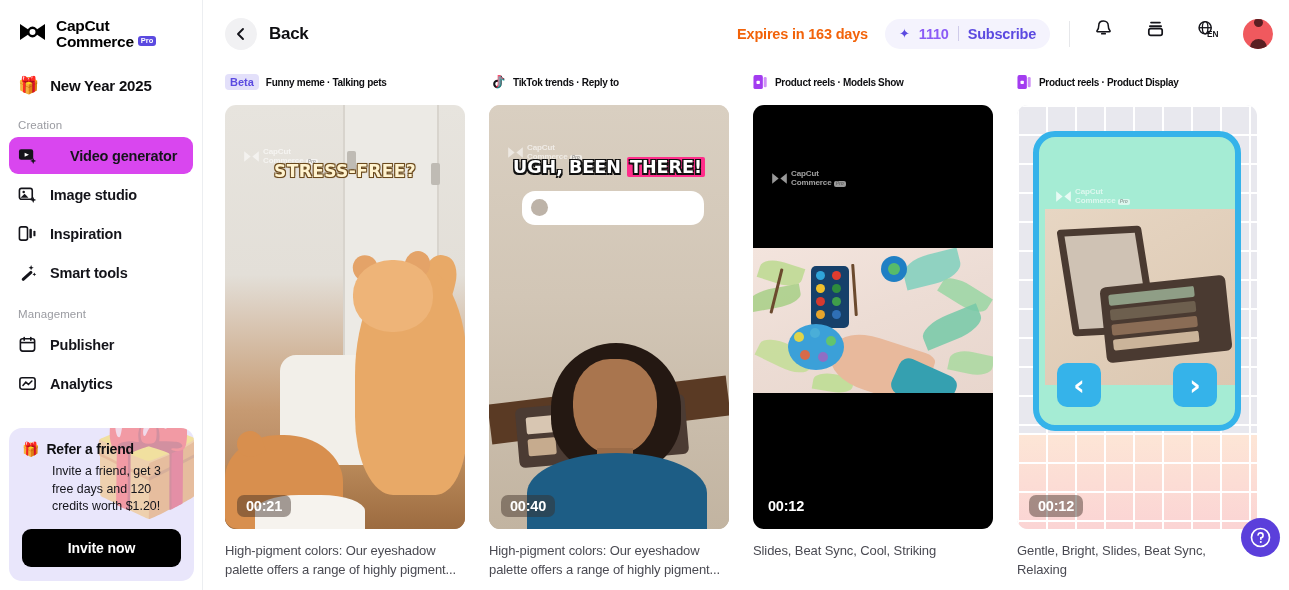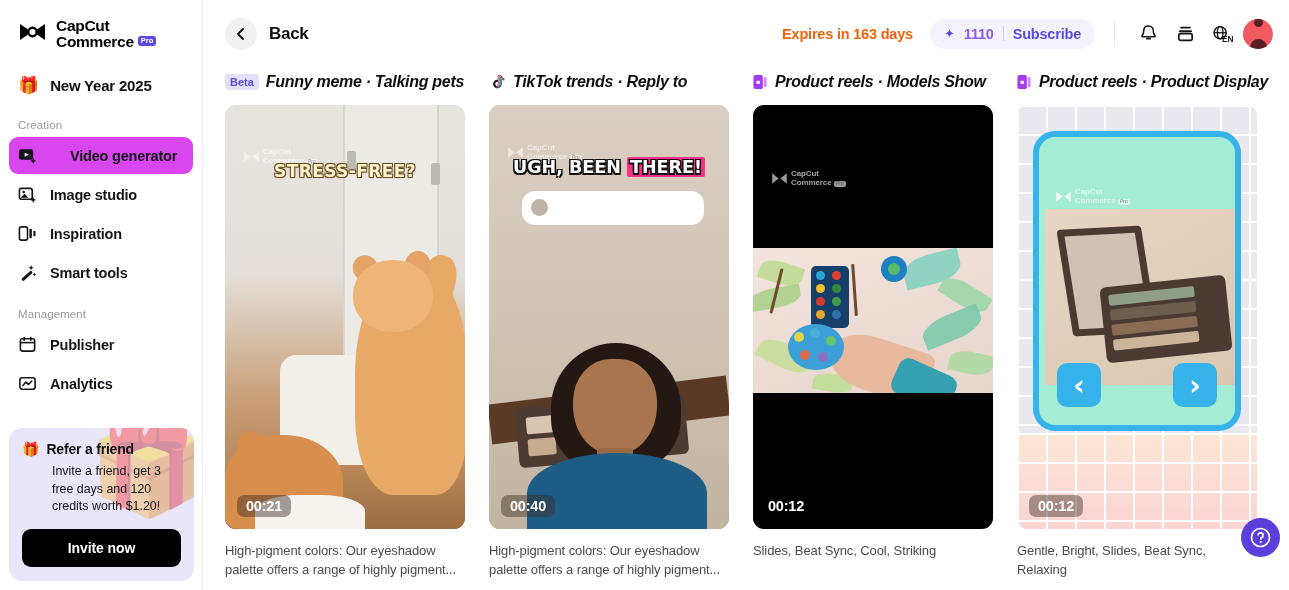--- a/index.html
+++ b/index.html
@@ -93,38 +93,38 @@
   .expires { font-size: 14.5px; font-weight: bold; color: #f2630a; letter-spacing: -0.2px; white-space: nowrap; }
   .credits-pill {
     display: flex; align-items: center; gap: 9px; background: #f4f3fd;
     border-radius: 18px; padding: 7px 14px; margin-left: 17px; cursor: pointer;
   }
   .cred-num { font-size: 14.5px; font-weight: bold; color: #8b5cf6; letter-spacing: -0.2px; }
   .cred-sep { width: 1px; height: 15px; background: #cfcbe9; }
   .subscribe { font-size: 14.5px; font-weight: bold; color: #5b4ae0; letter-spacing: -0.2px; cursor: pointer; }
   .spark { color: #5b4ae0; font-size: 13px; line-height: 1; }
   .top-div { width: 1px; height: 26px; background: #e6e7ea; margin: 0 17px 0 19px; }
-  .ticon { width: 32px; height: 32px; display: flex; align-items: center; justify-content: center; cursor: pointer; margin-right: 5px; }
+  .ticon { width: 32px; height: 32px; display: flex; justify-content: center; cursor: pointer; margin-right: 20px; }
   .avatar {
     width: 30px; height: 30px; border-radius: 50%; background: #f0595e; cursor: pointer;
     display: flex; align-items: flex-end; justify-content: center; overflow: hidden; flex: 0 0 30px;
   }
   .av-head { width: 9px; height: 9px; border-radius: 50%; background: #5a1f22; position: relative; top: -11px; }
   .av-body { width: 17px; height: 10px; border-radius: 9px 9px 0 0; background: #5a1f22; position: absolute; bottom: 0; }
   .avatar-inner { position: relative; width: 30px; height: 30px; display: flex; align-items: center; justify-content: center; }
 
   
   .grid { display: flex; gap: 0; padding: 0 0 0 22px; position: relative; }
   .card { width: 264px; flex: 0 0 264px; }
   .card-head { display: flex; align-items: center; gap: 7px; height: 30px; margin-bottom: 8px; }
   .beta {
     background: #e3e0fa; color: #5b4ae0; font-size: 11px; font-weight: bold;
     border-radius: 4px; padding: 2.5px 5px; line-height: 1;
   }
-  .card-title { font-size: 16px; font-weight: bold; letter-spacing: -0.3px; white-space: nowrap; font-style: italic; }
+  .card-title { font-size: 10px; font-weight: bold; letter-spacing: -0.3px; white-space: nowrap; }
   .tt-ico { width: 17px; height: 17px; flex: 0 0 17px; }
   .pr-ico { width: 15px; height: 17px; flex: 0 0 15px; }
 
   .thumb {
     width: 240px; height: 424px; border-radius: 11px; overflow: hidden; position: relative;
     background: #e9e5de;
   }
   .dur {
     position: absolute; left: 12px; bottom: 12px; color: #fff; font-size: 14.5px;
     font-weight: bold; letter-spacing: -0.2px; padding: 3px 9px; border-radius: 7px;

